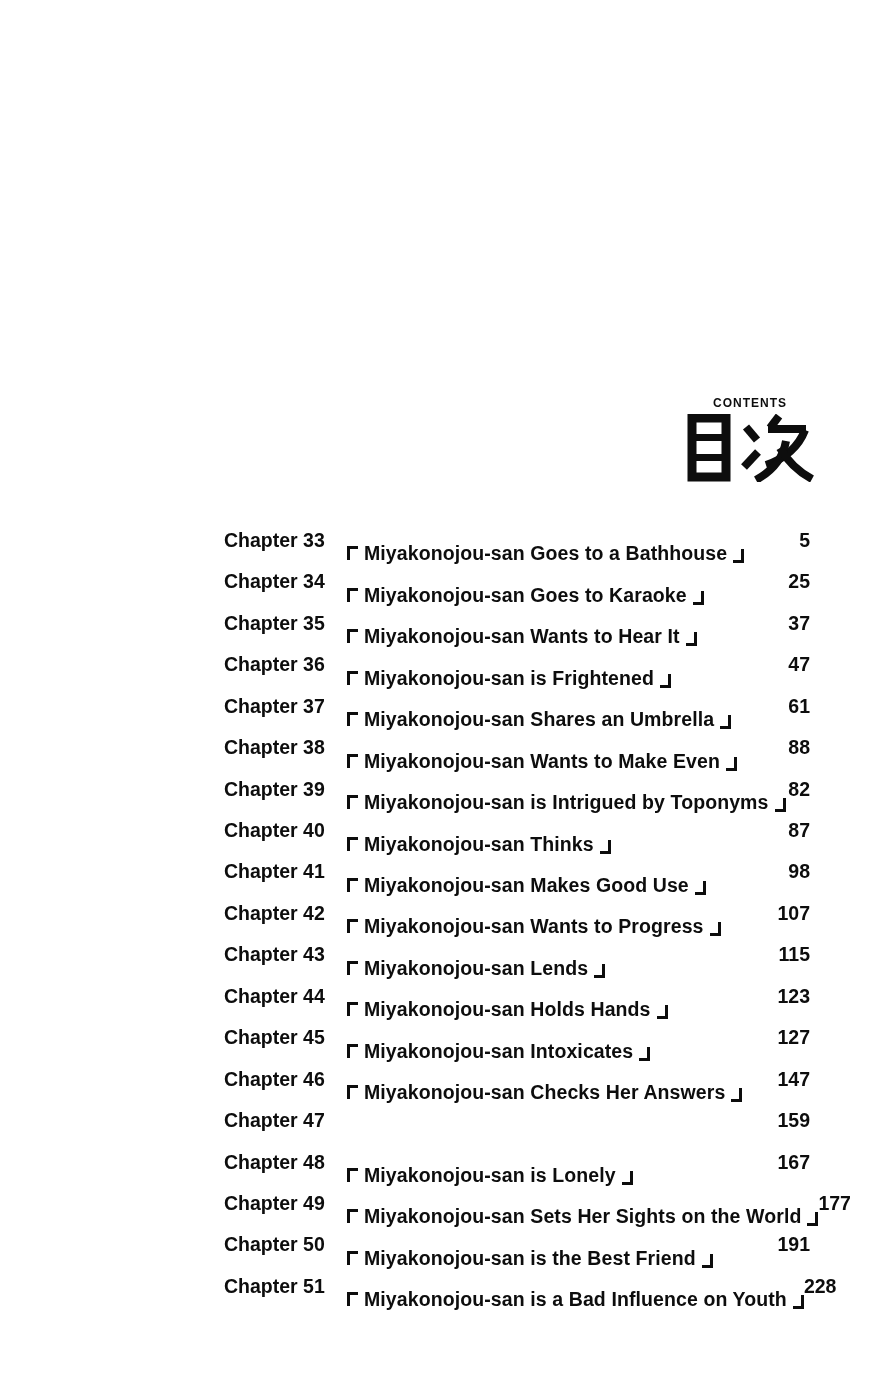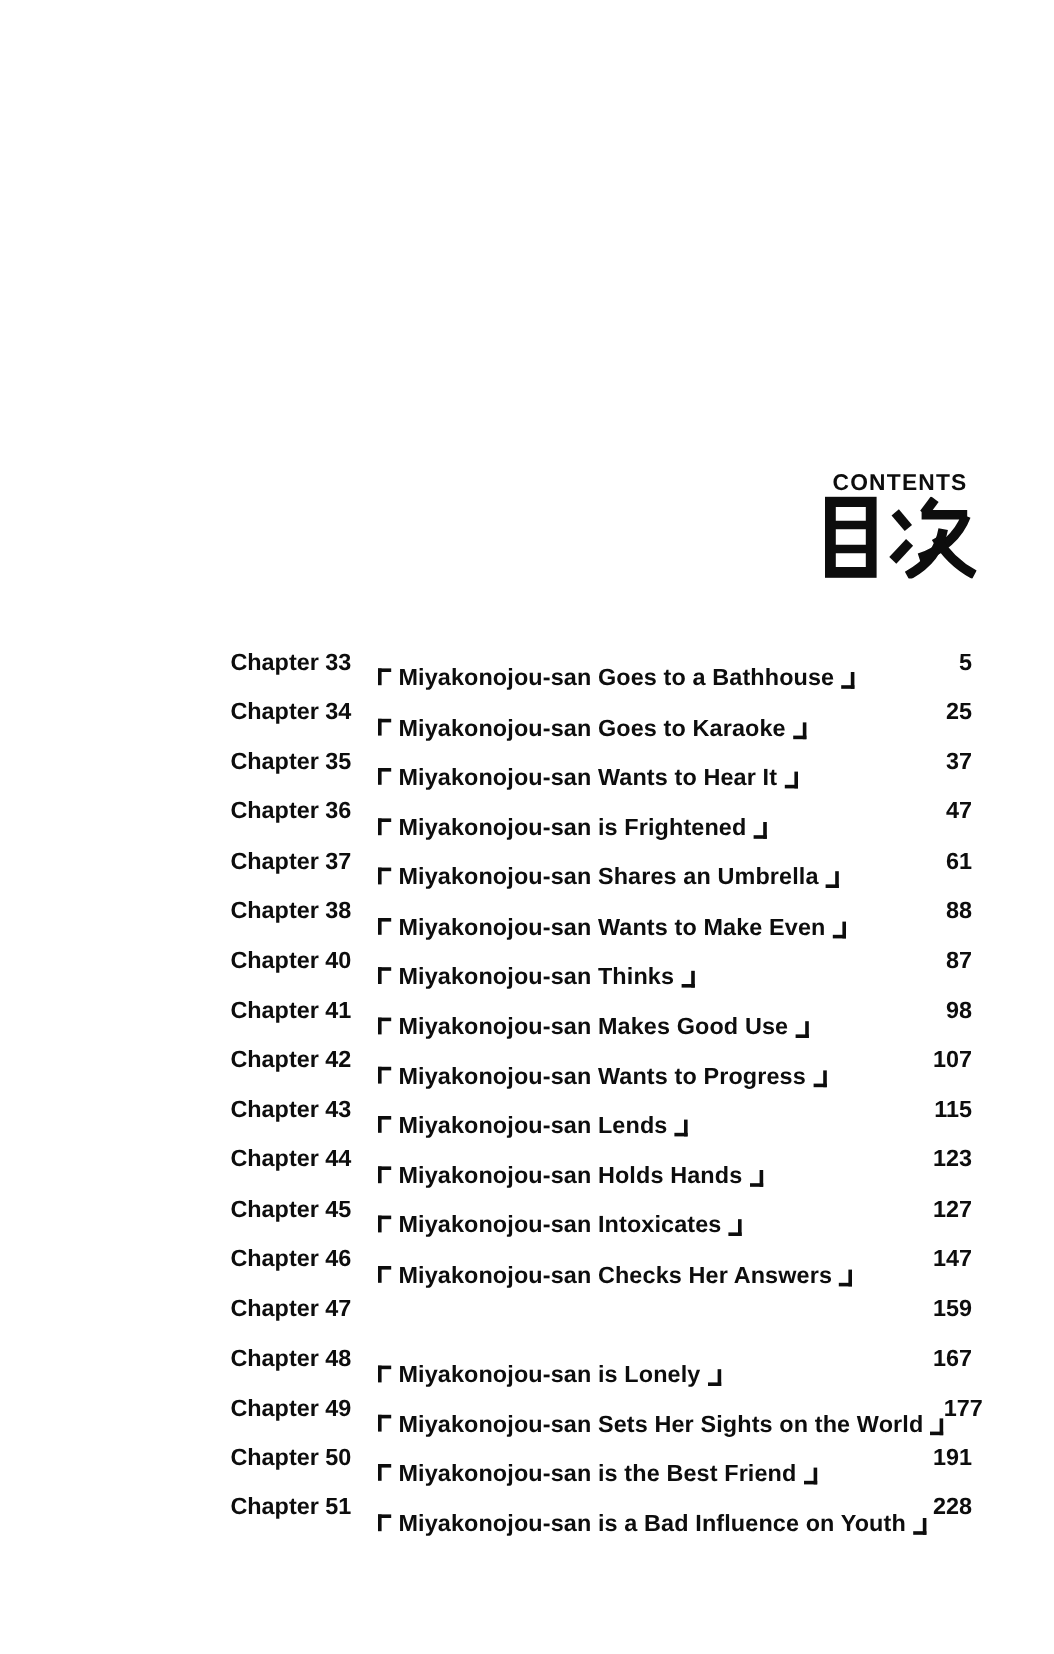--- a/index.html
+++ b/index.html
@@ -16,43 +16,44 @@
     overflow: hidden;
   }
   
   .header-block {
     position: absolute;
     top: 394px;
     right: 64px;
     text-align: center;
   }
   .contents-label {
-    font-size: 19px;
+    font-size: 12px;
     font-weight: 700;
     letter-spacing: 1px;
     color: #0d0d0d;
     line-height: 18px;
   }
   .kanji-art {
     display: block;
     margin: 2px auto 0 auto;
   }
   .sr-only {
     position: absolute;
     width: 1px; height: 1px;
     overflow: hidden;
     clip-path: inset(50%);
     white-space: nowrap;
   }
   
   .toc-list {
     position: absolute;
-    top: 532px;
+    top: 520px;
     left: 0;
     right: 0;
+    padding-left: 32px;
   }
   .toc-row {
     display: flex;
     align-items: center;
     height: 41.45px;
     color: #0d0d0d;
     font-weight: 700;
     font-size: 19.5px;
     line-height: 1;
     white-space: nowrap;
@@ -148,20 +149,25 @@
       <span class="chapter-title"><span class="jp-bracket-open"></span><span>Miyakonojou-san Shares an Umbrella</span><span class="jp-bracket-close"></span></span>
       <span class="page-number">61</span>
     </div>
 
     <div class="toc-row">
       <span class="chapter-label">Chapter 38</span>
       <span class="chapter-title"><span class="jp-bracket-open"></span><span>Miyakonojou-san Wants to Make Even</span><span class="jp-bracket-close"></span></span>
       <span class="page-number">88</span>
     </div>
 
+    <div class="toc-row">
+      <span class="chapter-label">Chapter 39</span>
+      <span class="chapter-title"><span class="jp-bracket-open"></span><span>Miyakonojou-san is Intrigued by Toponyms</span><span class="jp-bracket-close"></span></span>
+      <span class="page-number">82</span>
+    </div>
 
     <div class="toc-row">
       <span class="chapter-label">Chapter 40</span>
       <span class="chapter-title"><span class="jp-bracket-open"></span><span>Miyakonojou-san Thinks</span><span class="jp-bracket-close"></span></span>
       <span class="page-number">87</span>
     </div>
 
     <div class="toc-row">
       <span class="chapter-label">Chapter 41</span>
       <span class="chapter-title"><span class="jp-bracket-open"></span><span>Miyakonojou-san Makes Good Use</span><span class="jp-bracket-close"></span></span>

